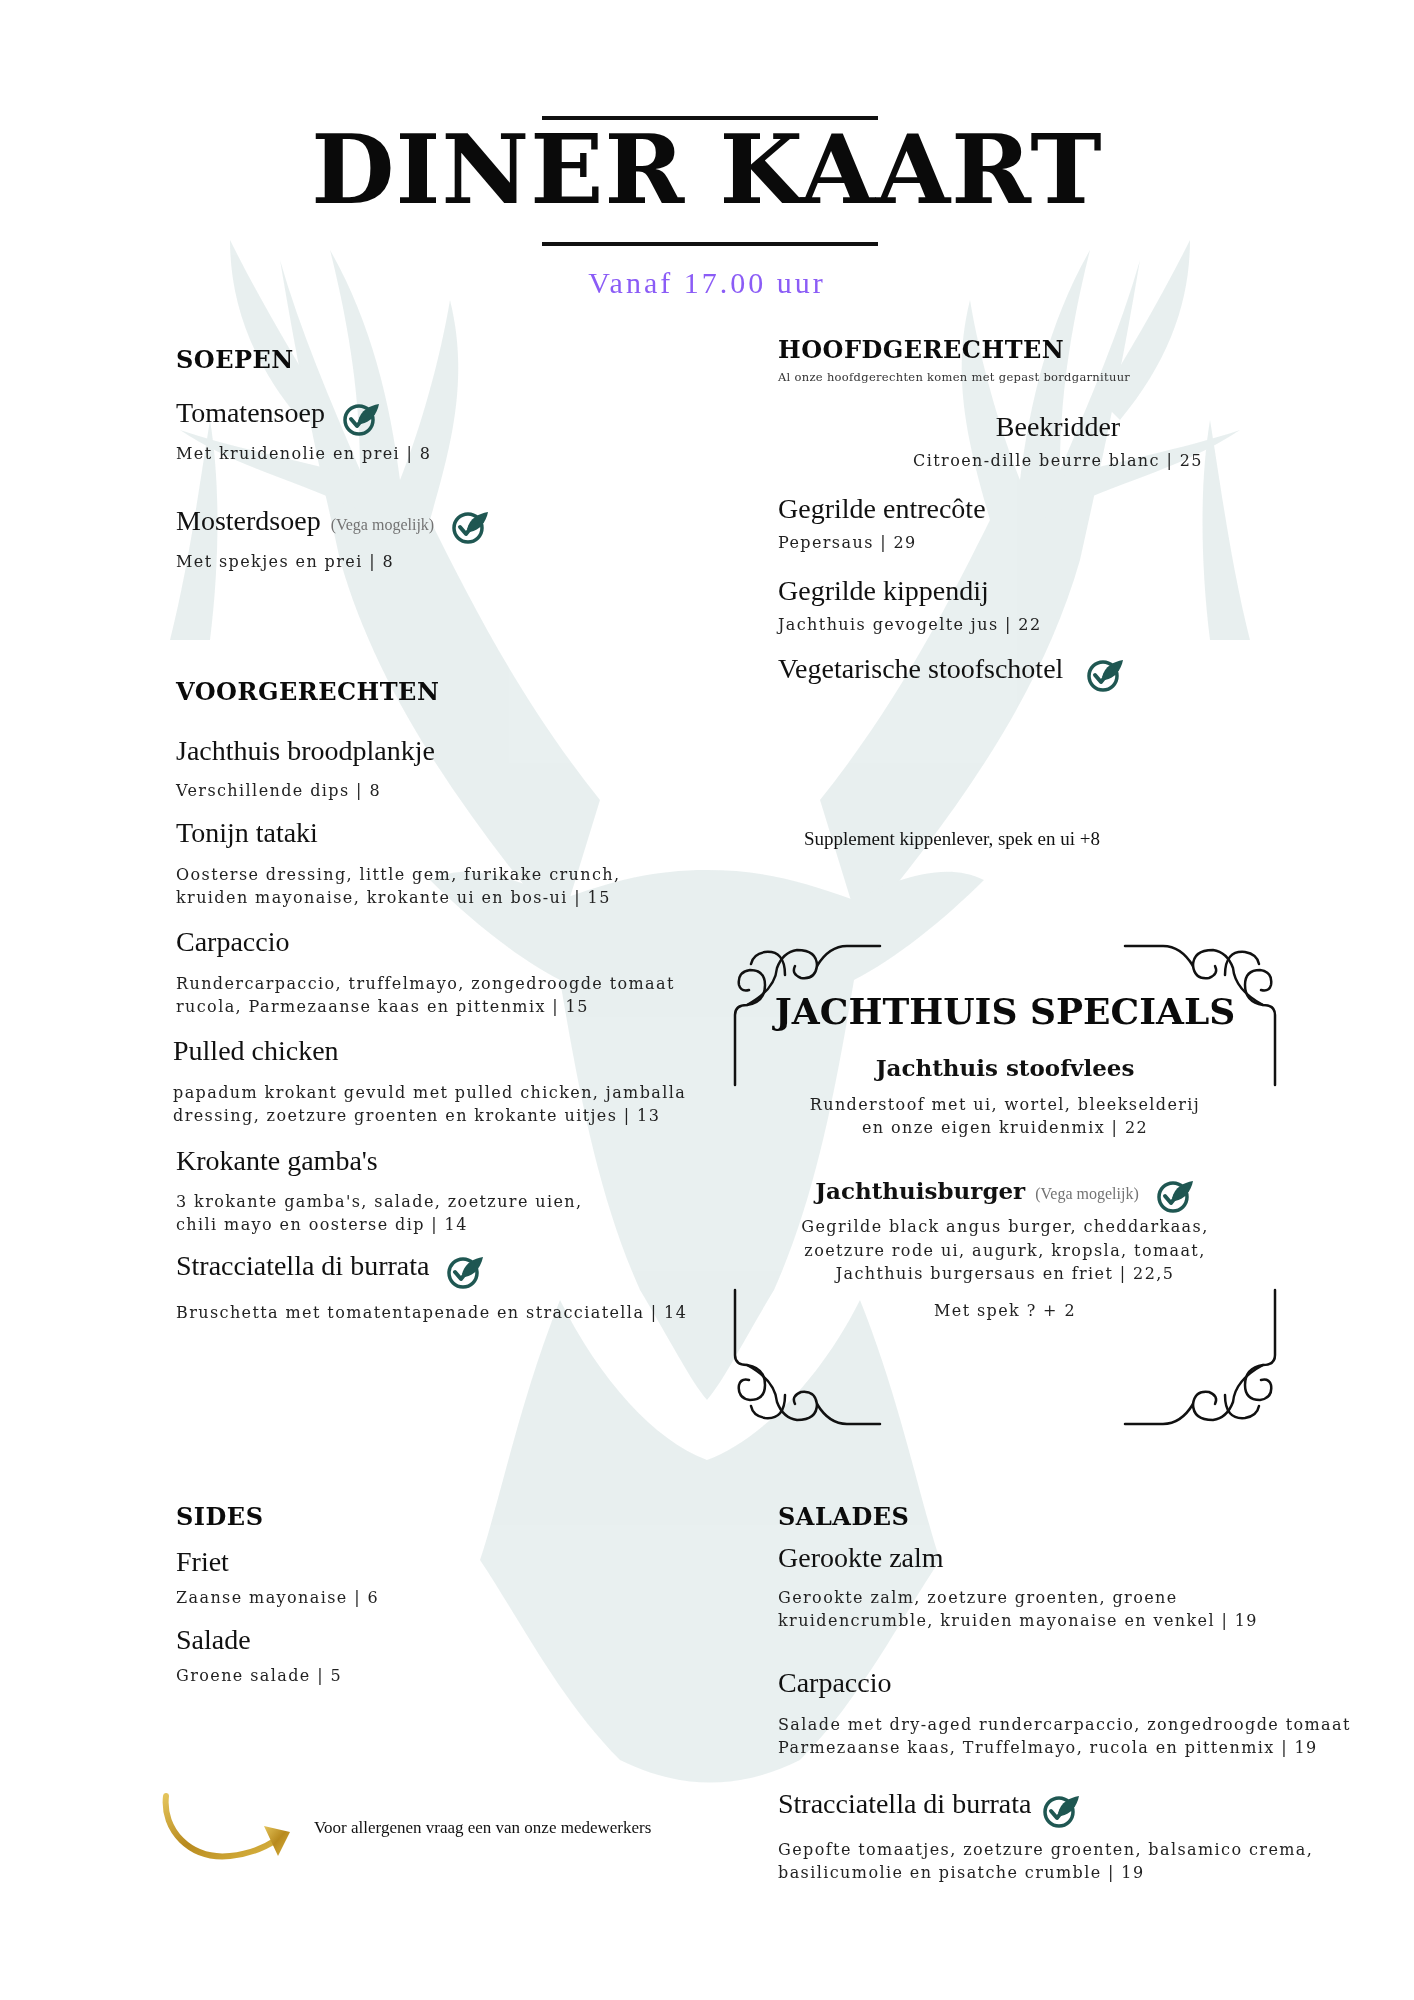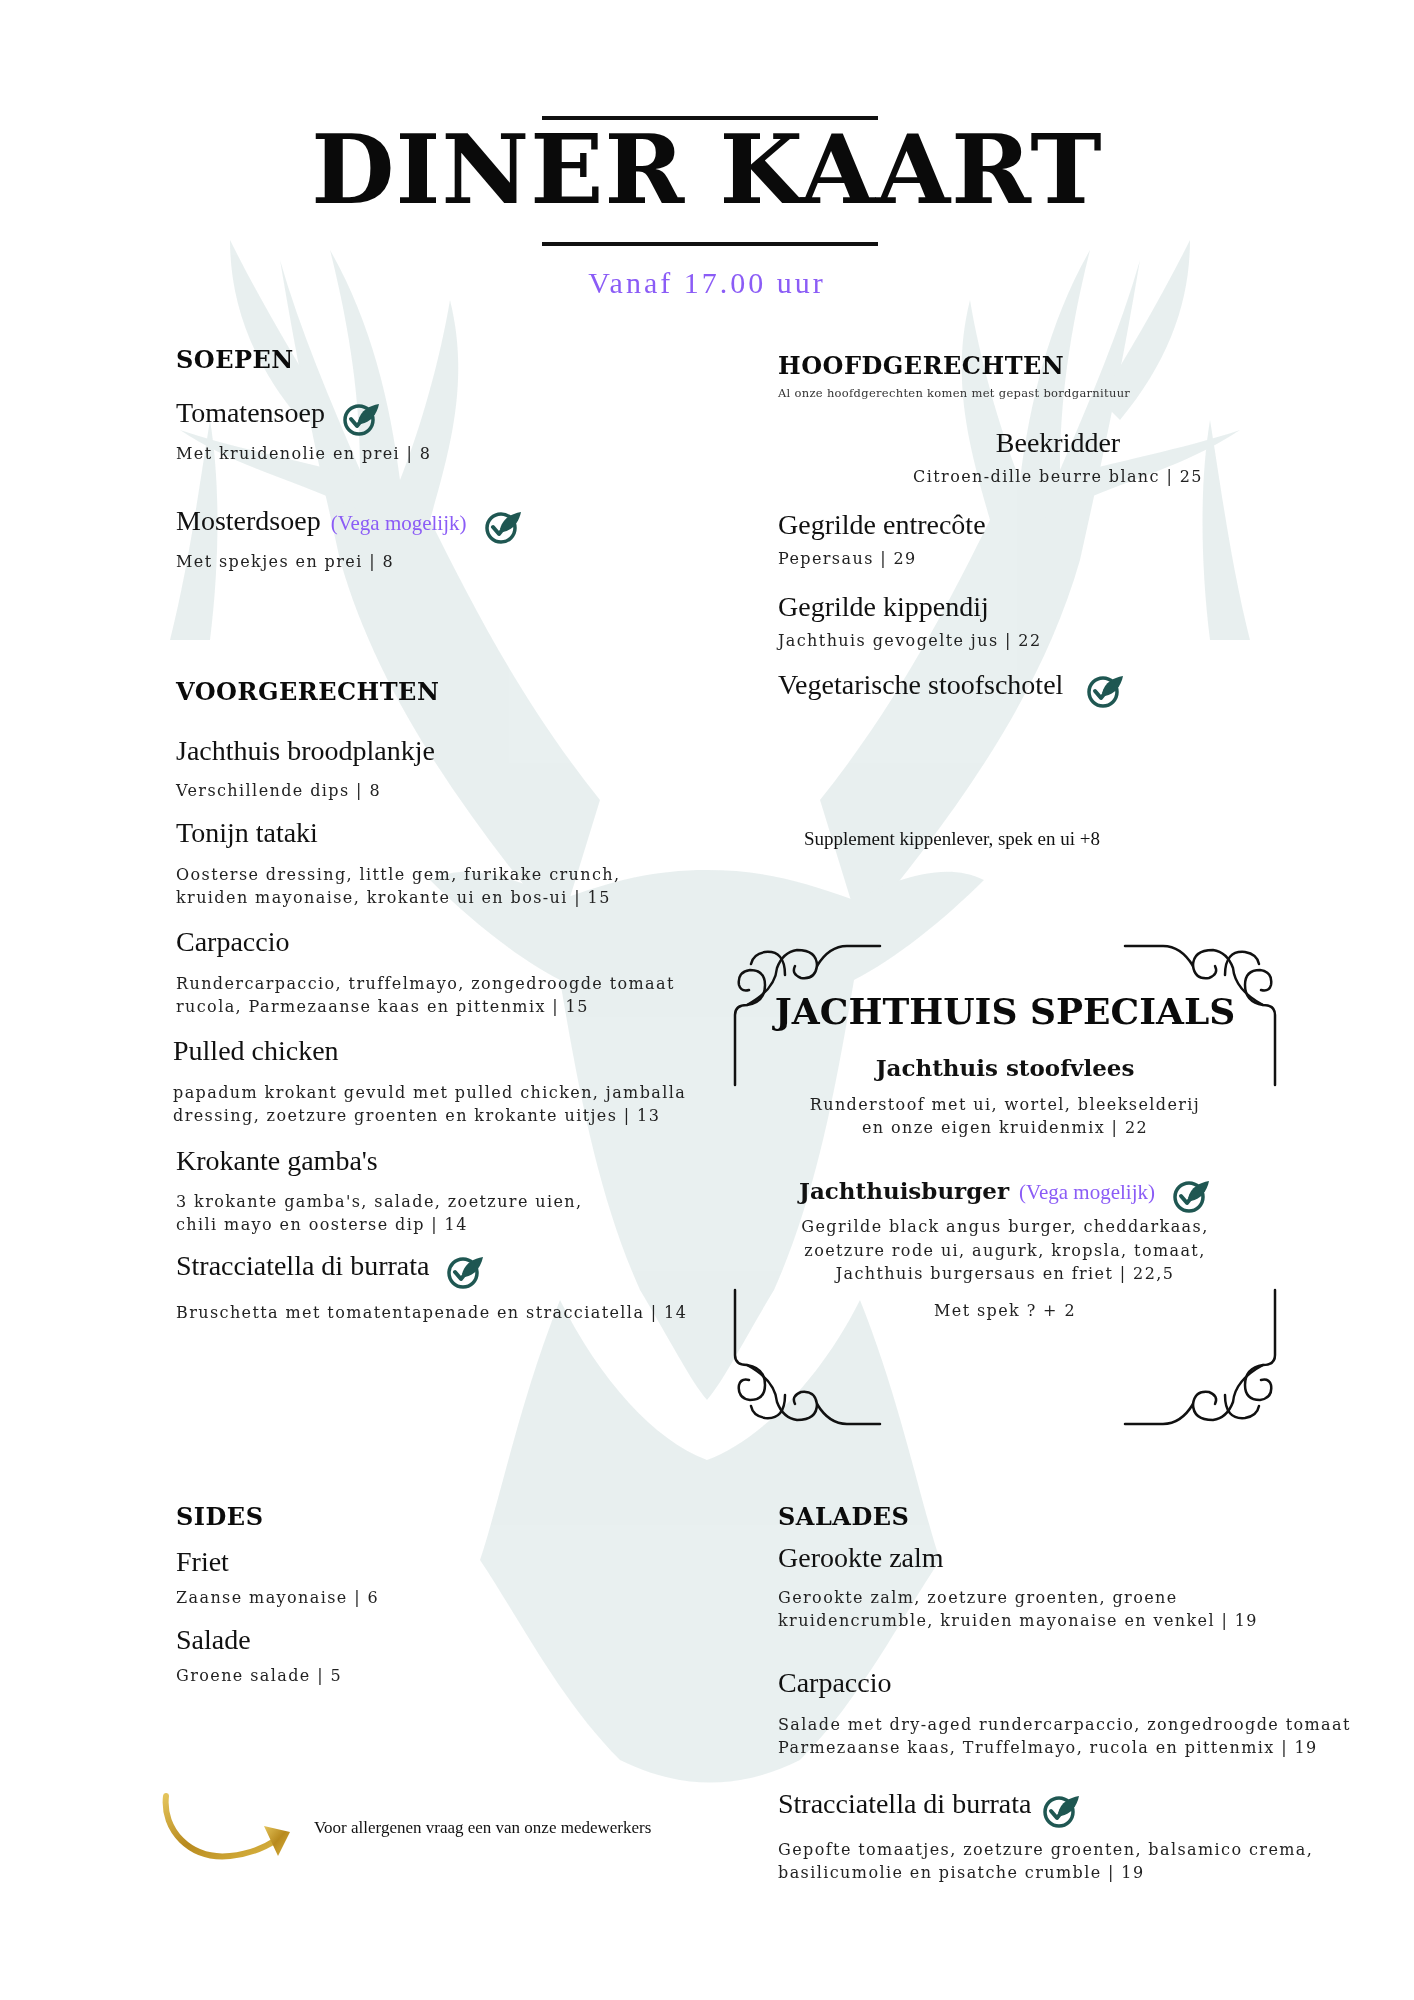--- a/index.html
+++ b/index.html
@@ -20,21 +20,21 @@
     position: absolute; left: 0; width: 1414px; top: 266px; text-align: center;
     font-family: "Liberation Serif", serif; font-size: 30px; letter-spacing: 3px; color: #8b5cf6;
   }
   .h-section {
     font-family: "DejaVu Serif", serif; font-weight: bold; font-size: 24px;
     color: #0b0b0b; margin: 0; line-height: 1; letter-spacing: 0.5px;
   }
   .note-small { font-family: "DejaVu Serif", serif; font-size: 11.5px; color: #333; letter-spacing: 0.3px; }
   .item-name { font-family: "Liberation Serif", serif; font-size: 28px; color: #111; line-height: 1.1; white-space: nowrap; }
   .item-desc { font-family: "DejaVu Serif", serif; font-size: 16px; color: #222; letter-spacing: 1.4px; line-height: 1.45; }
-  .vega { font-family: "Liberation Serif", serif; font-size: 21px; color: #8b5cf6; margin-left: 10px; }
+  .vega { font-family: "Liberation Serif", serif; font-size: 16px; color: #737373; margin-left: 10px; }
   .vicon { display: inline-block; width: 40px; height: 40px; vertical-align: middle; margin-left: 12px; }
   .vicon svg { width: 40px; height: 40px; display: block; }
   .special-title {
     font-family: "DejaVu Serif", serif; font-weight: bold; font-size: 36px; color: #0b0b0b;
     text-align: center; white-space: nowrap;
   }
   .special-name { font-family: "DejaVu Serif", serif; font-weight: bold; font-size: 23px; color: #111; white-space: nowrap; }
   .center { text-align: center; }
   .supp { font-family: "Liberation Serif", serif; font-size: 19px; color: #111; }
   .allergy { font-family: "Liberation Serif", serif; font-size: 17px; color: #111; }
@@ -138,21 +138,21 @@
       <svg viewBox="0 0 40 40">
           <circle cx="18" cy="22" r="14" fill="none" stroke="#1f5752" stroke-width="3.5"></circle>
           <path d="M17 23 C20 12 28 8 38 6 C36 16 30 24 20 26 Z" fill="#1f5752"></path>
           <path d="M10 21 L16 28 L28 13" fill="none" stroke="#1f5752" stroke-width="4" stroke-linecap="round" stroke-linejoin="round"></path>
         </svg>
     </span>
     <div class="item-desc" style="margin-top:10px;">Bruschetta met tomatentapenade en stracciatella | 14</div>
   </div>
 </div>
 
-<div class="abs" style="left:778px; top:354px; width:560px;">
+<div class="abs" style="left:778px; top:338px; width:560px;">
   <h2 class="h-section">HOOFDGERECHTEN</h2>
   <div class="note-small" style="margin-top:8px;">Al onze hoofdgerechten komen met gepast bordgarnituur</div>
 
   <div style="margin-top:28px;text-align:center;">
     <div class="item-name">Beekridder</div>
     <div class="item-desc" style="margin-top:6px;">Citroen-dille beurre blanc | 25</div>
   </div>
   <div style="margin-top:22px;">
     <div class="item-name">Gegrilde entrecôte</div>
     <div class="item-desc" style="margin-top:6px;">Pepersaus | 29</div>

